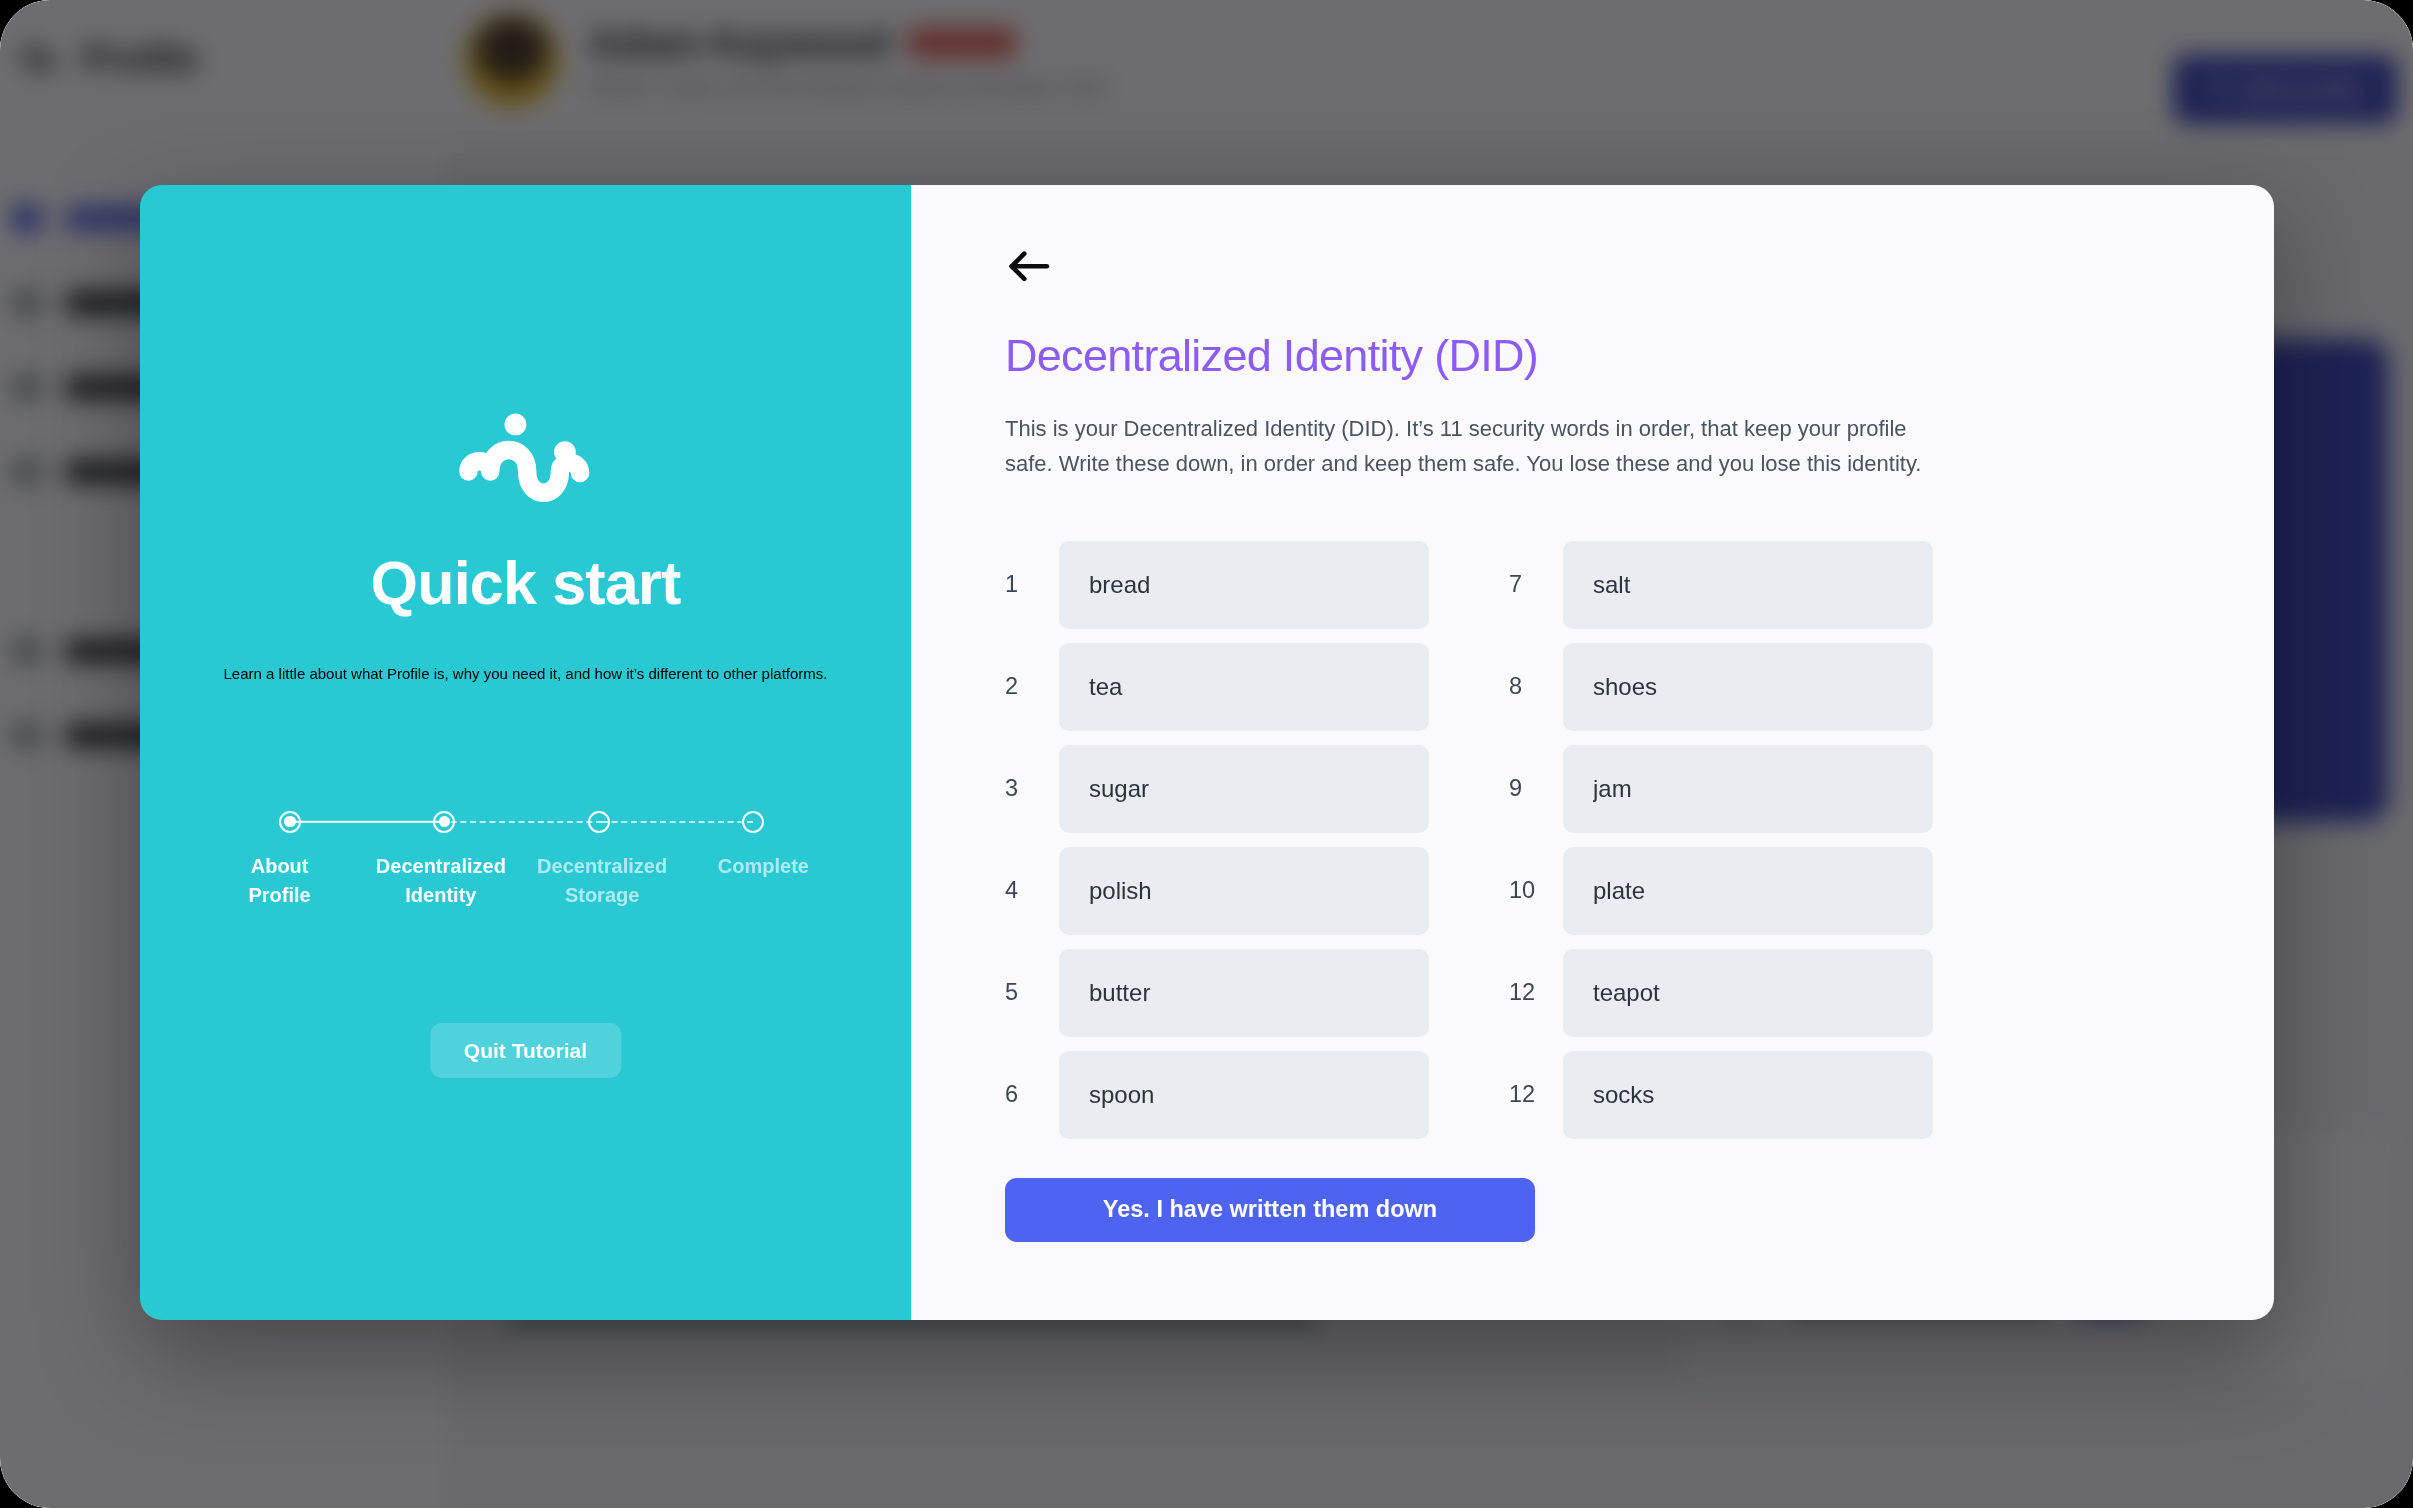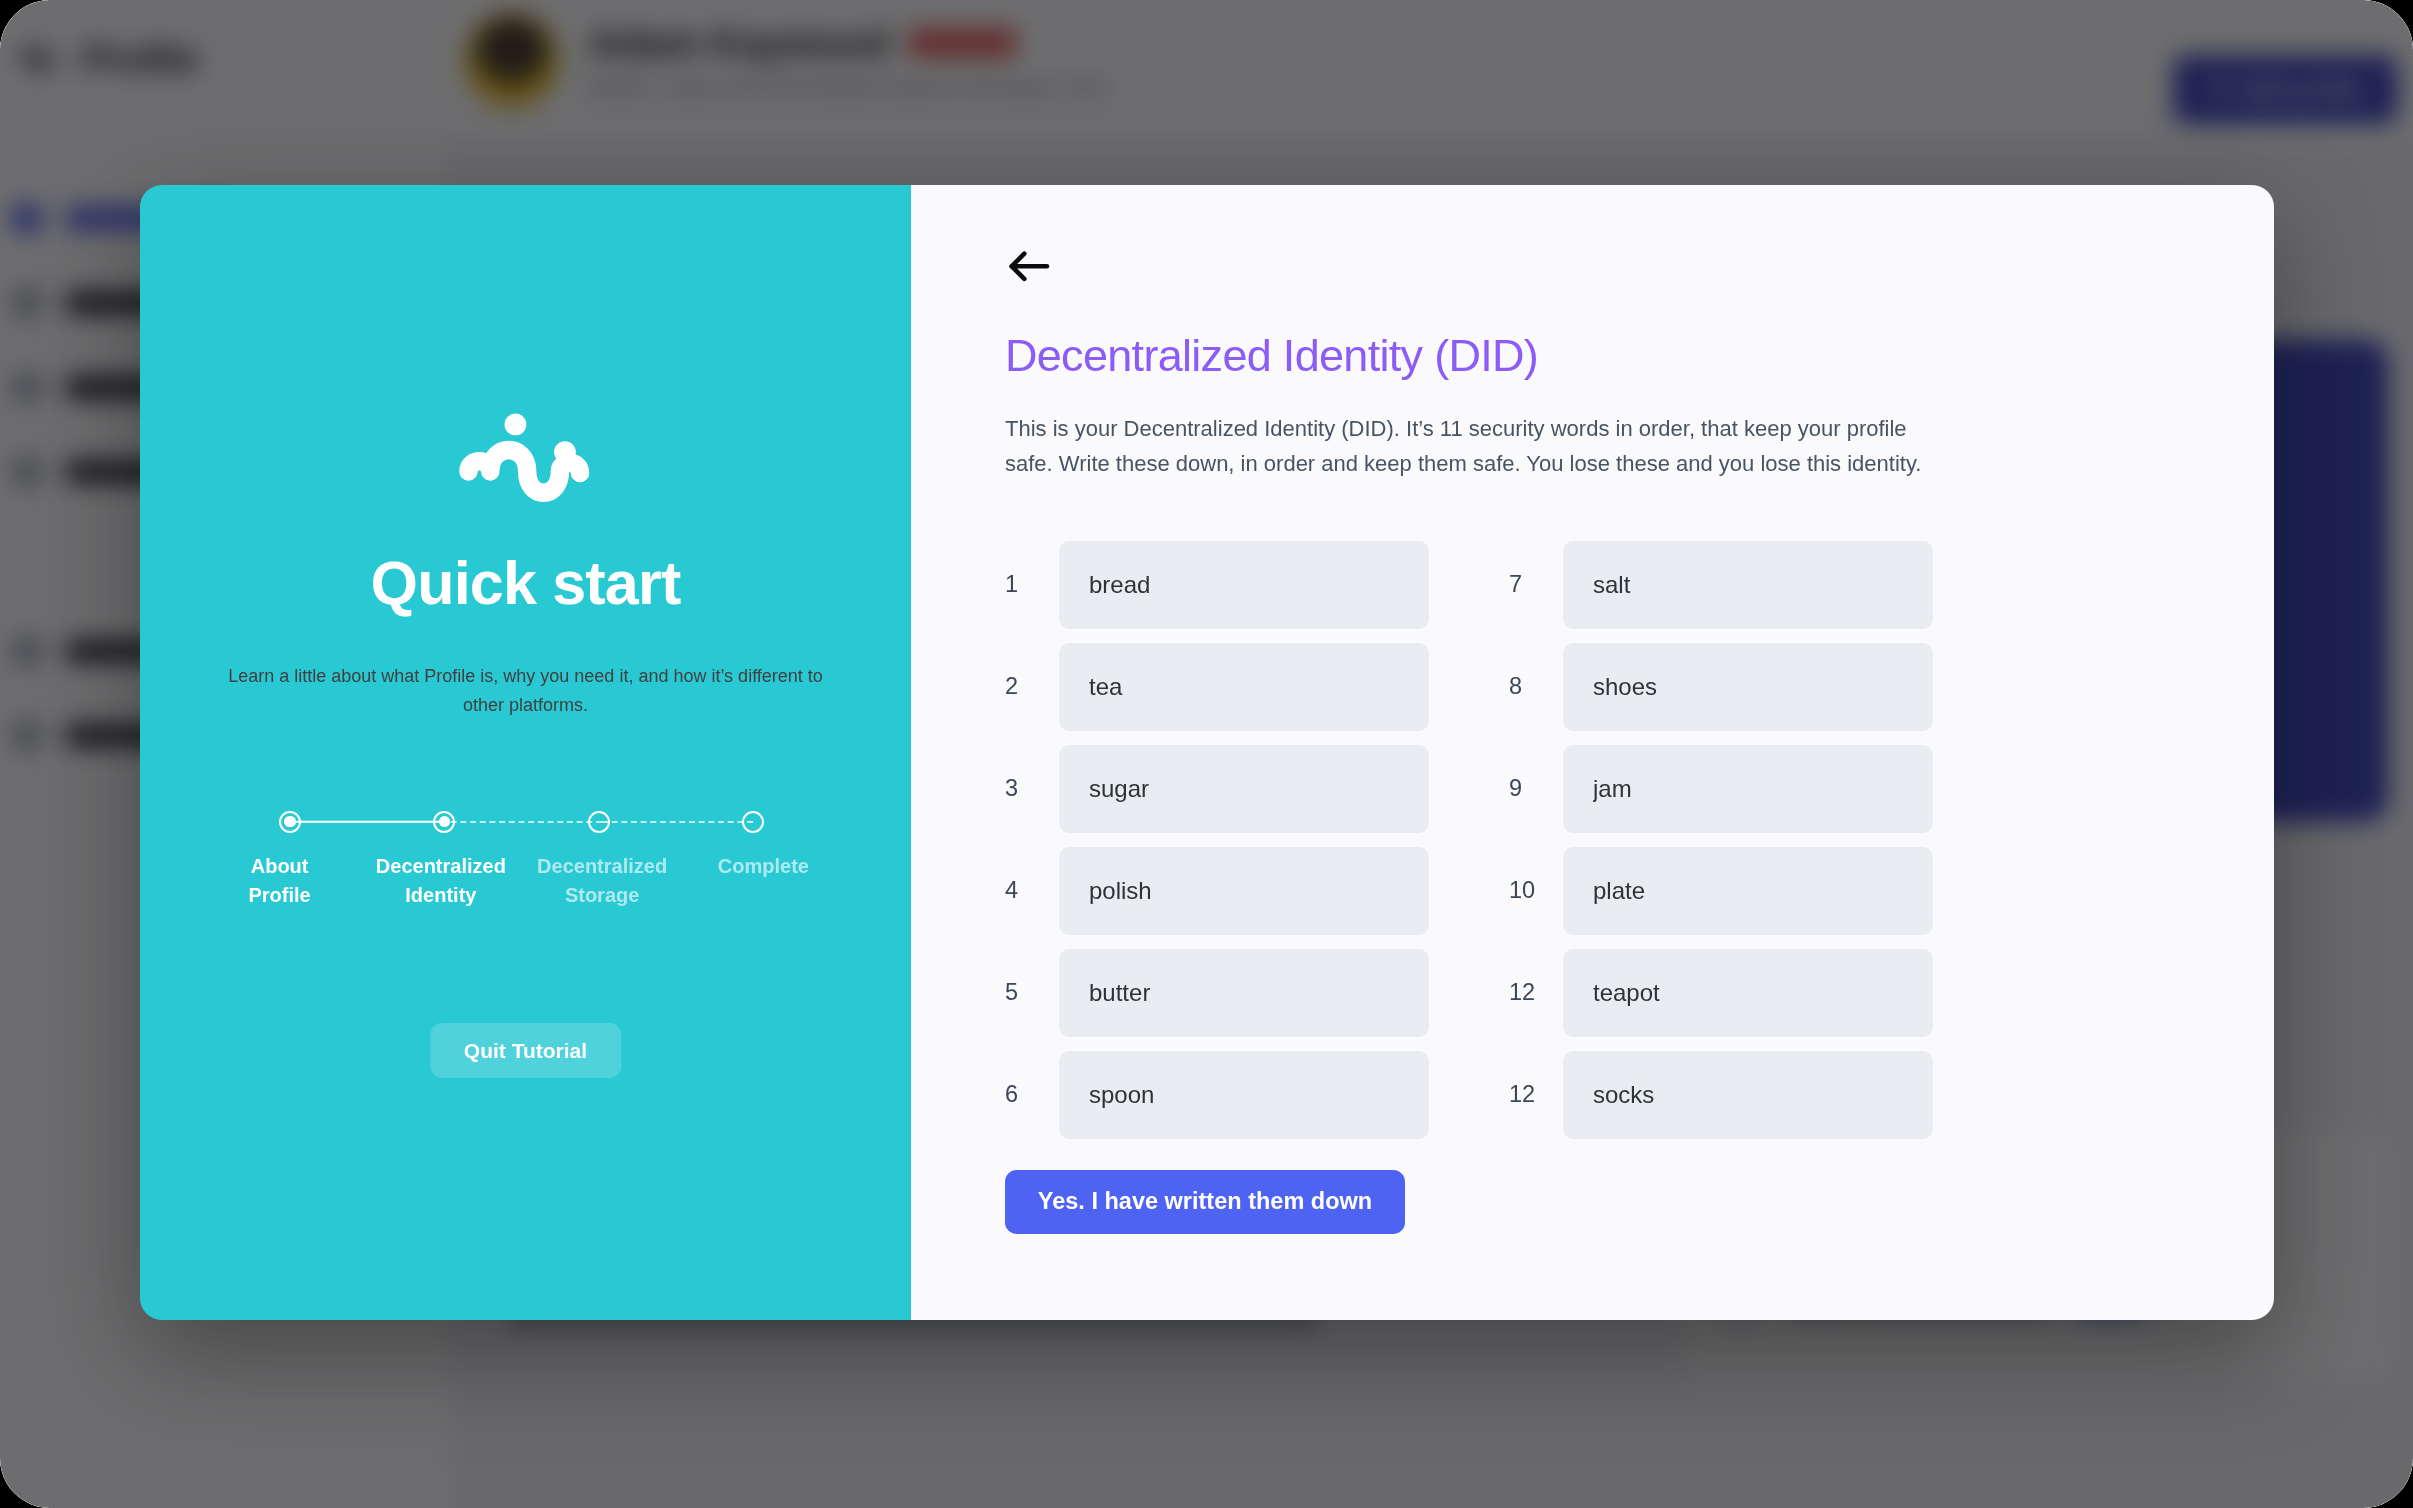--- a/index.html
+++ b/index.html
@@ -142,23 +142,23 @@
   }
   #quick-title {
     margin-top: 37px;
     font-size: 61px;
     font-weight: 700;
     color: #FFFFFF;
     letter-spacing: -0.8px;
   }
   #quick-sub {
     margin-top: 44px;
-    font-size: 18px;
+    font-size: 15px;
     line-height: 1.63;
-    color: #404040;
+    color: #000000;
     text-align: center;
     max-width: 620px;
   }
 
   
   #stepper {
     position: absolute;
     left: 59px; right: 67px;
     top: 624px;
   }
@@ -284,22 +284,22 @@
     background: #E9EDF1;
     border: none;
     border-radius: 10px;
     padding: 0 30px;
     font-size: 24px;
     color: #2d333d;
     font-family: "Liberation Sans", sans-serif;
   }
 
   #confirm-btn {
-    margin-top: 24px;
-    width: 400px;
+    margin-top: 32px;
+    width: 530px;
     height: 64px;
     background: #4E63F2;
     color: #FFFFFF;
     border: none;
     border-radius: 11.7px;
     font-size: 23.5px;
     font-weight: 700;
     font-family: "Liberation Sans", sans-serif;
     cursor: pointer;
   }

